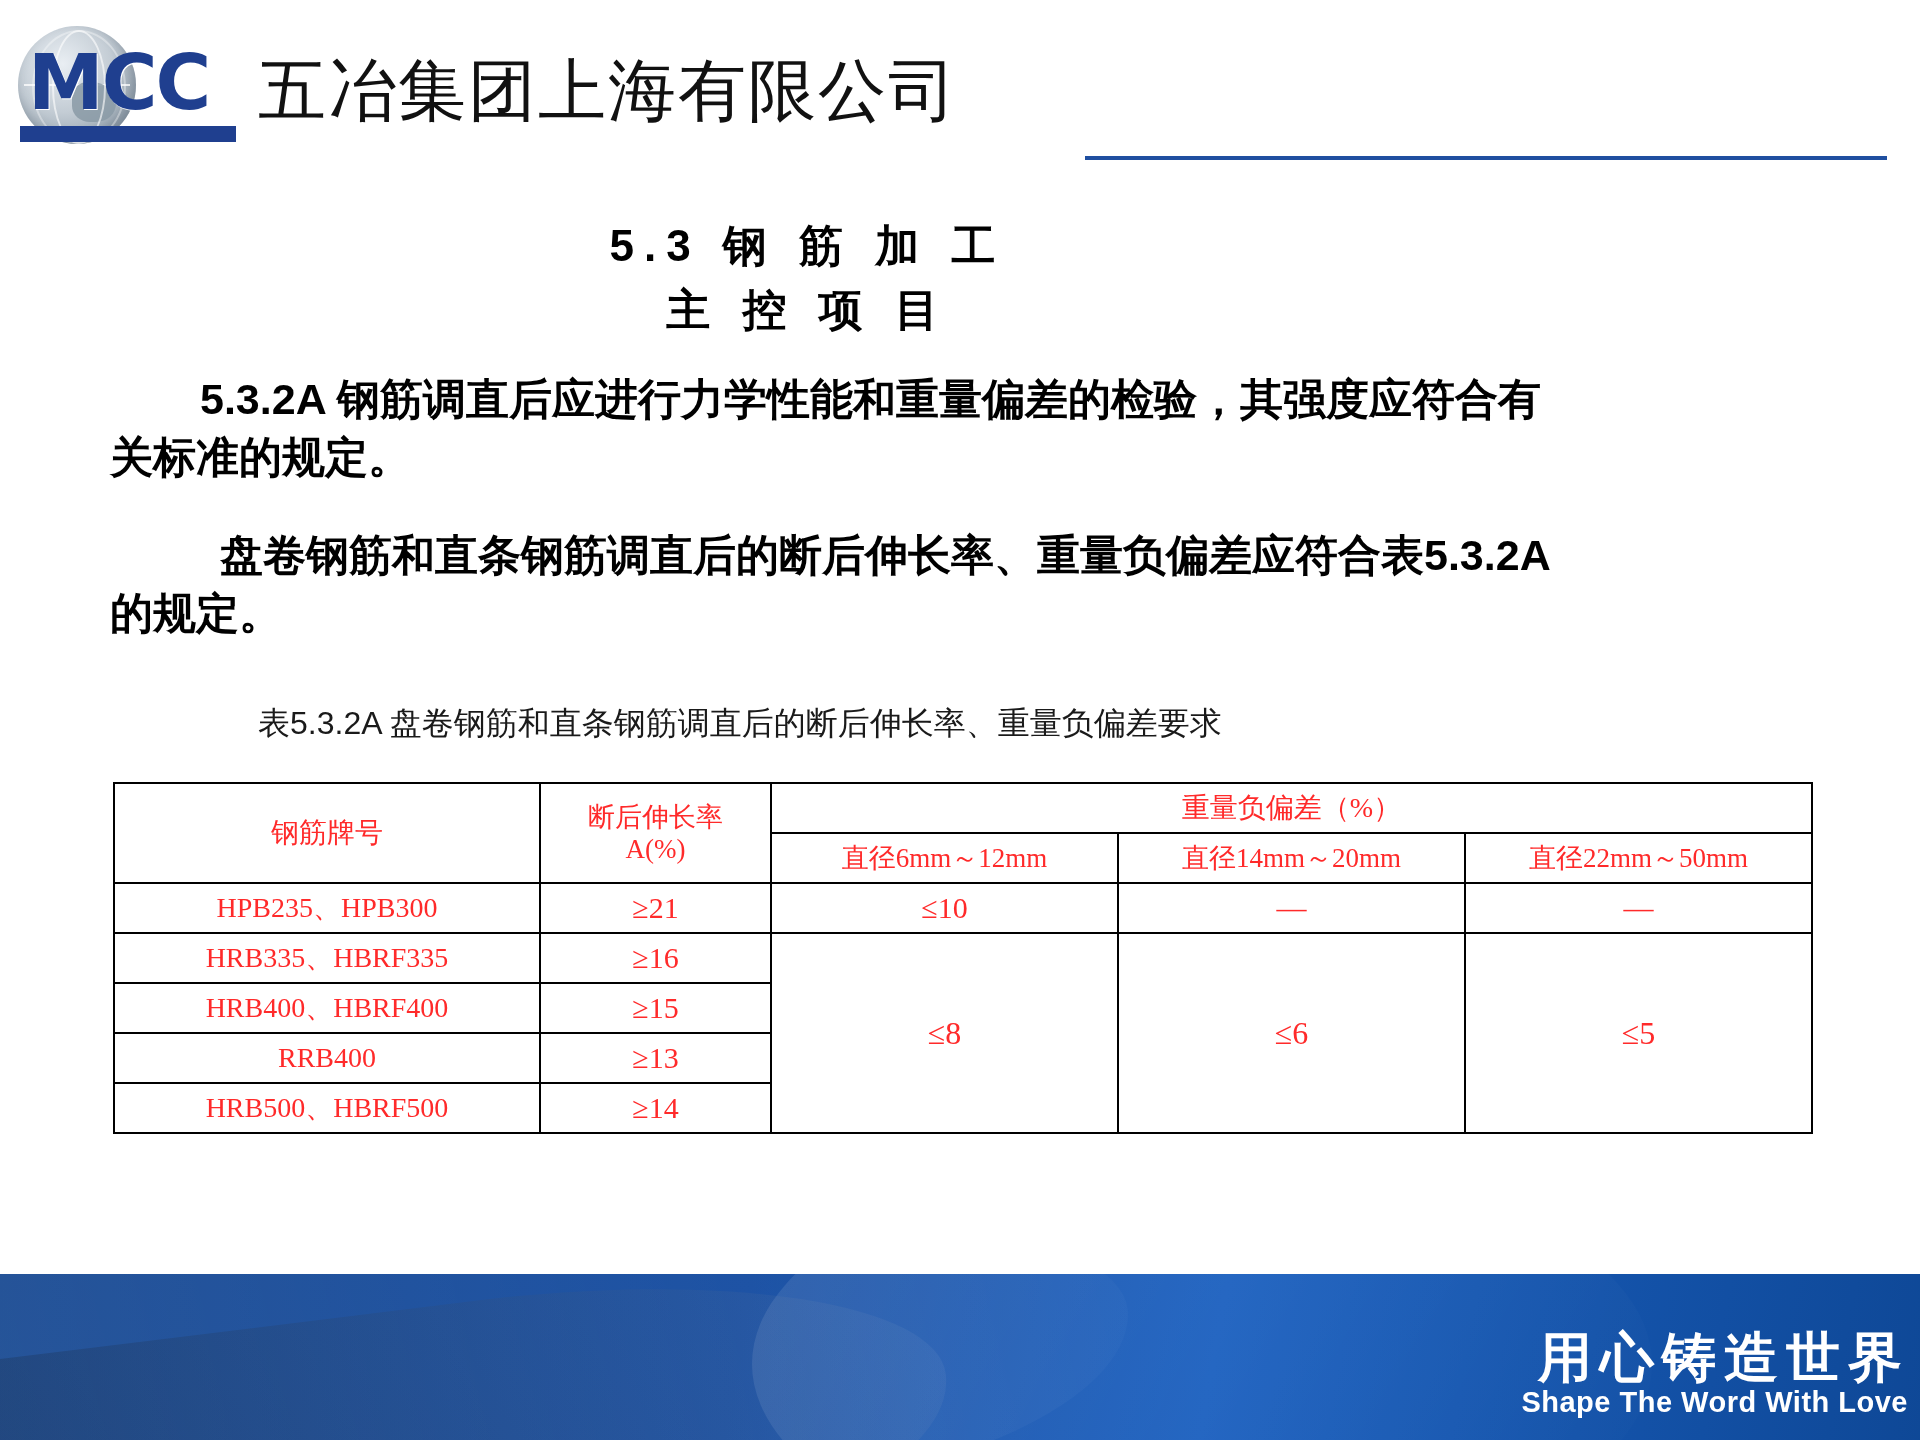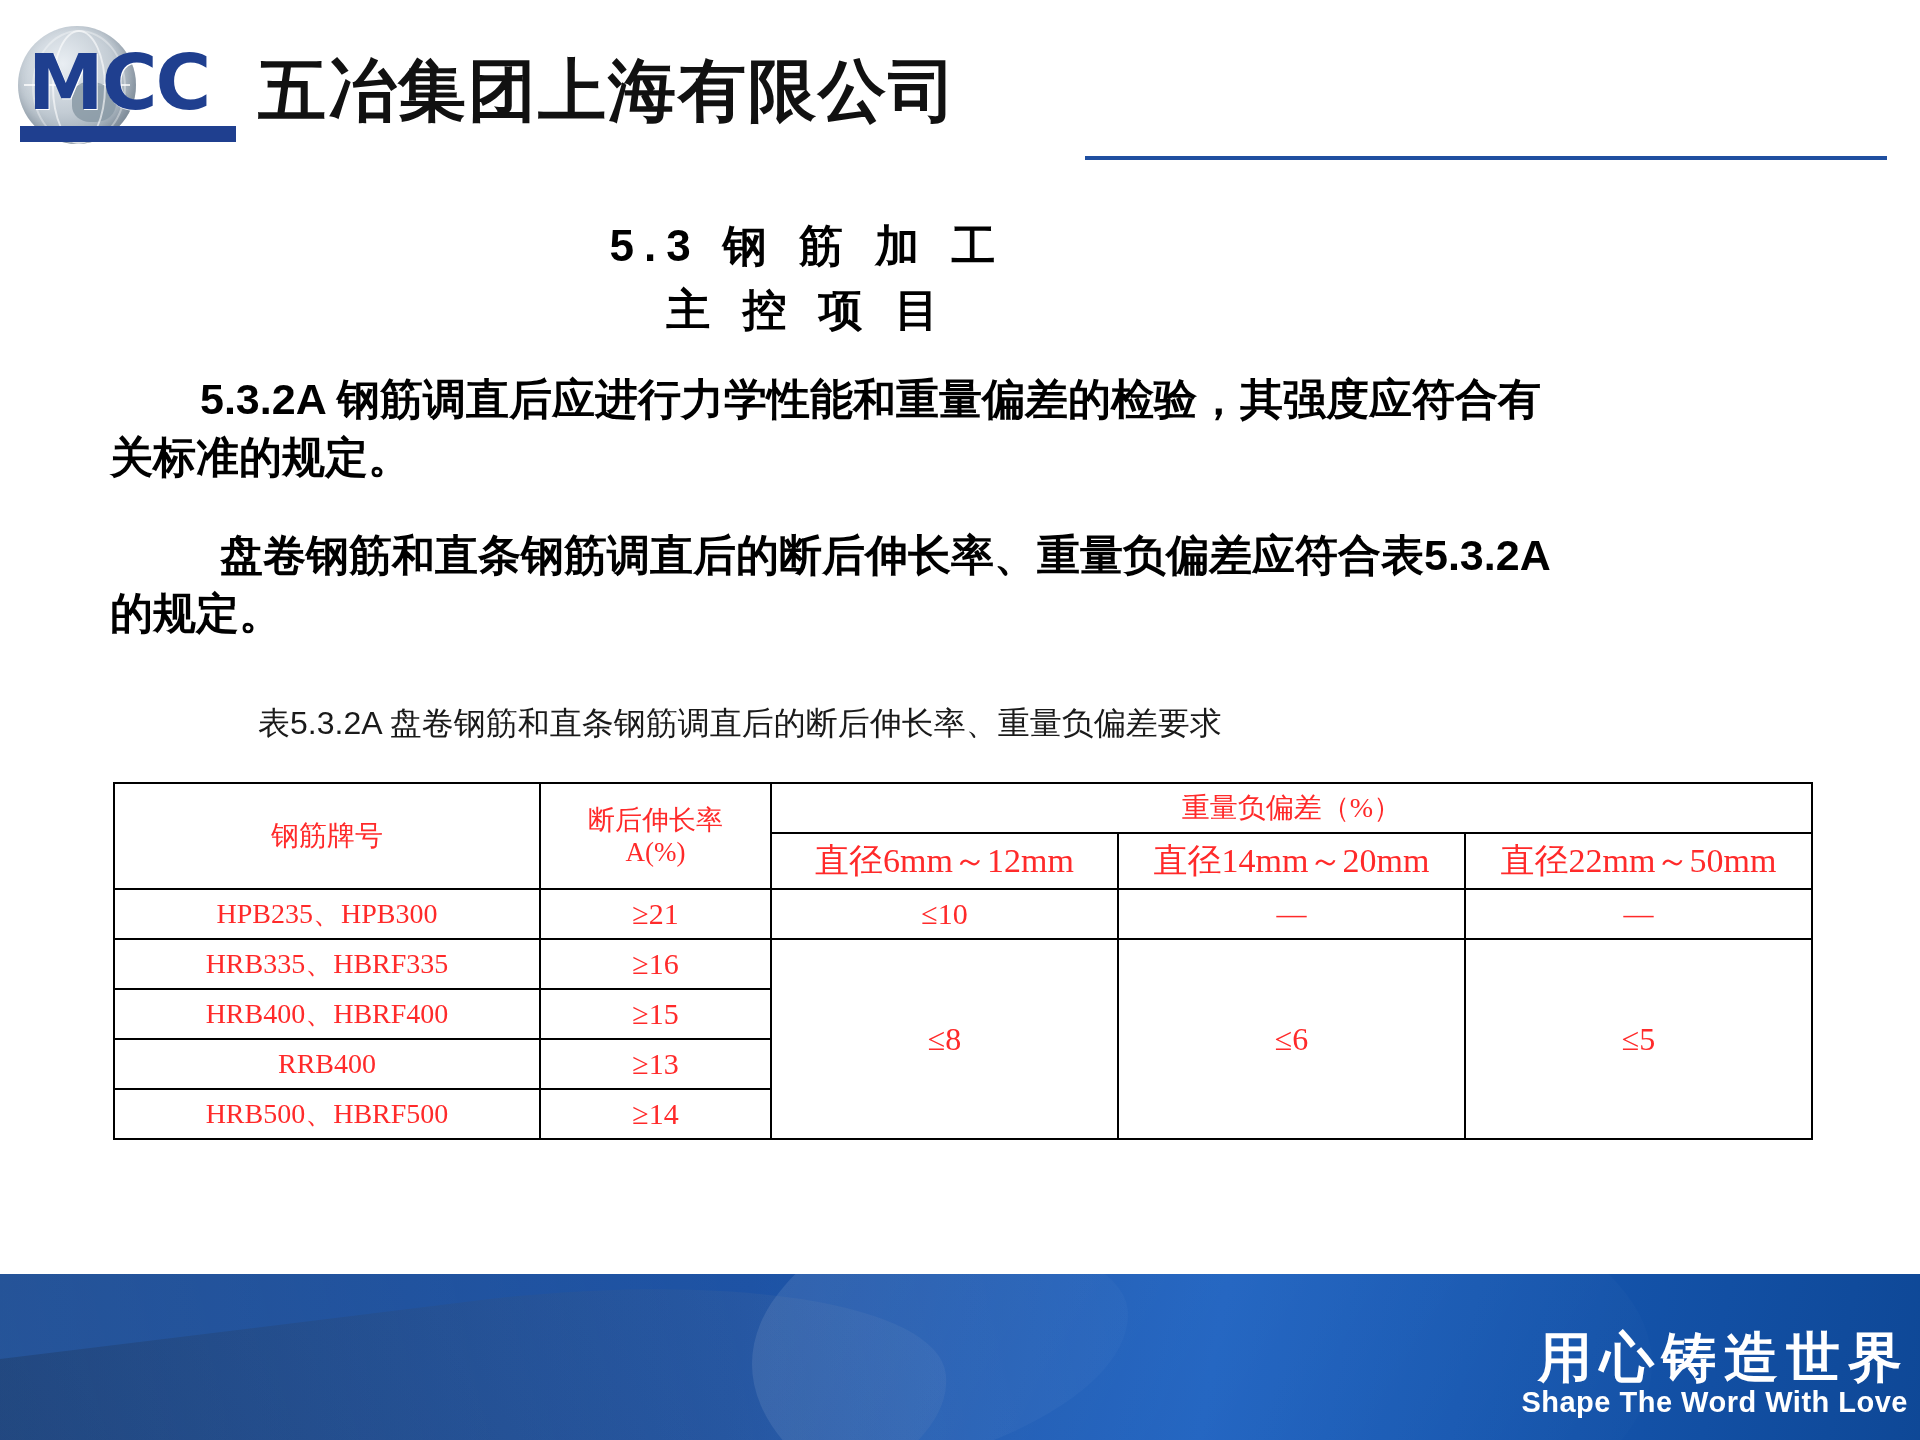--- a/index.html
+++ b/index.html
@@ -88,21 +88,21 @@
     width: 216px;
     height: 16px;
     background: #1f3f8f;
   }
   .company-name {
     position: absolute;
     left: 258px;
     top: 46px;
     font-family: "DejaVu Sans", "Liberation Sans", sans-serif;
     font-size: 68px;
-    font-weight: bold;
+    font-weight: normal;
     color: #111111;
     letter-spacing: 2px;
     white-space: nowrap;
   }
   .header-rule {
     position: absolute;
     left: 1085px;
     top: 156px;
     width: 802px;
     height: 0;
@@ -164,21 +164,21 @@
     text-align: center;
     font-size: 28px;
     padding: 4px 2px;
     font-weight: normal;
     height: 40px;
     white-space: nowrap;
   }
   table.spec .h-brand { width: 420px; font-size: 28px; }
   table.spec .h-elong { width: 225px; font-size: 27px; line-height: 32px; }
   table.spec .h-dev { font-size: 28px; }
-  table.spec .sub { font-size: 34px; margin-left: 24px; }
+  table.spec .sub { font-size: 27px; margin-left: 24px; }
   table.spec td.val { font-size: 30px; }
   table.spec td.big { font-size: 32px; }
 
   
   .footer {
     position: absolute;
     left: 0;
     bottom: 0;
     width: 1920px;
     height: 166px;

